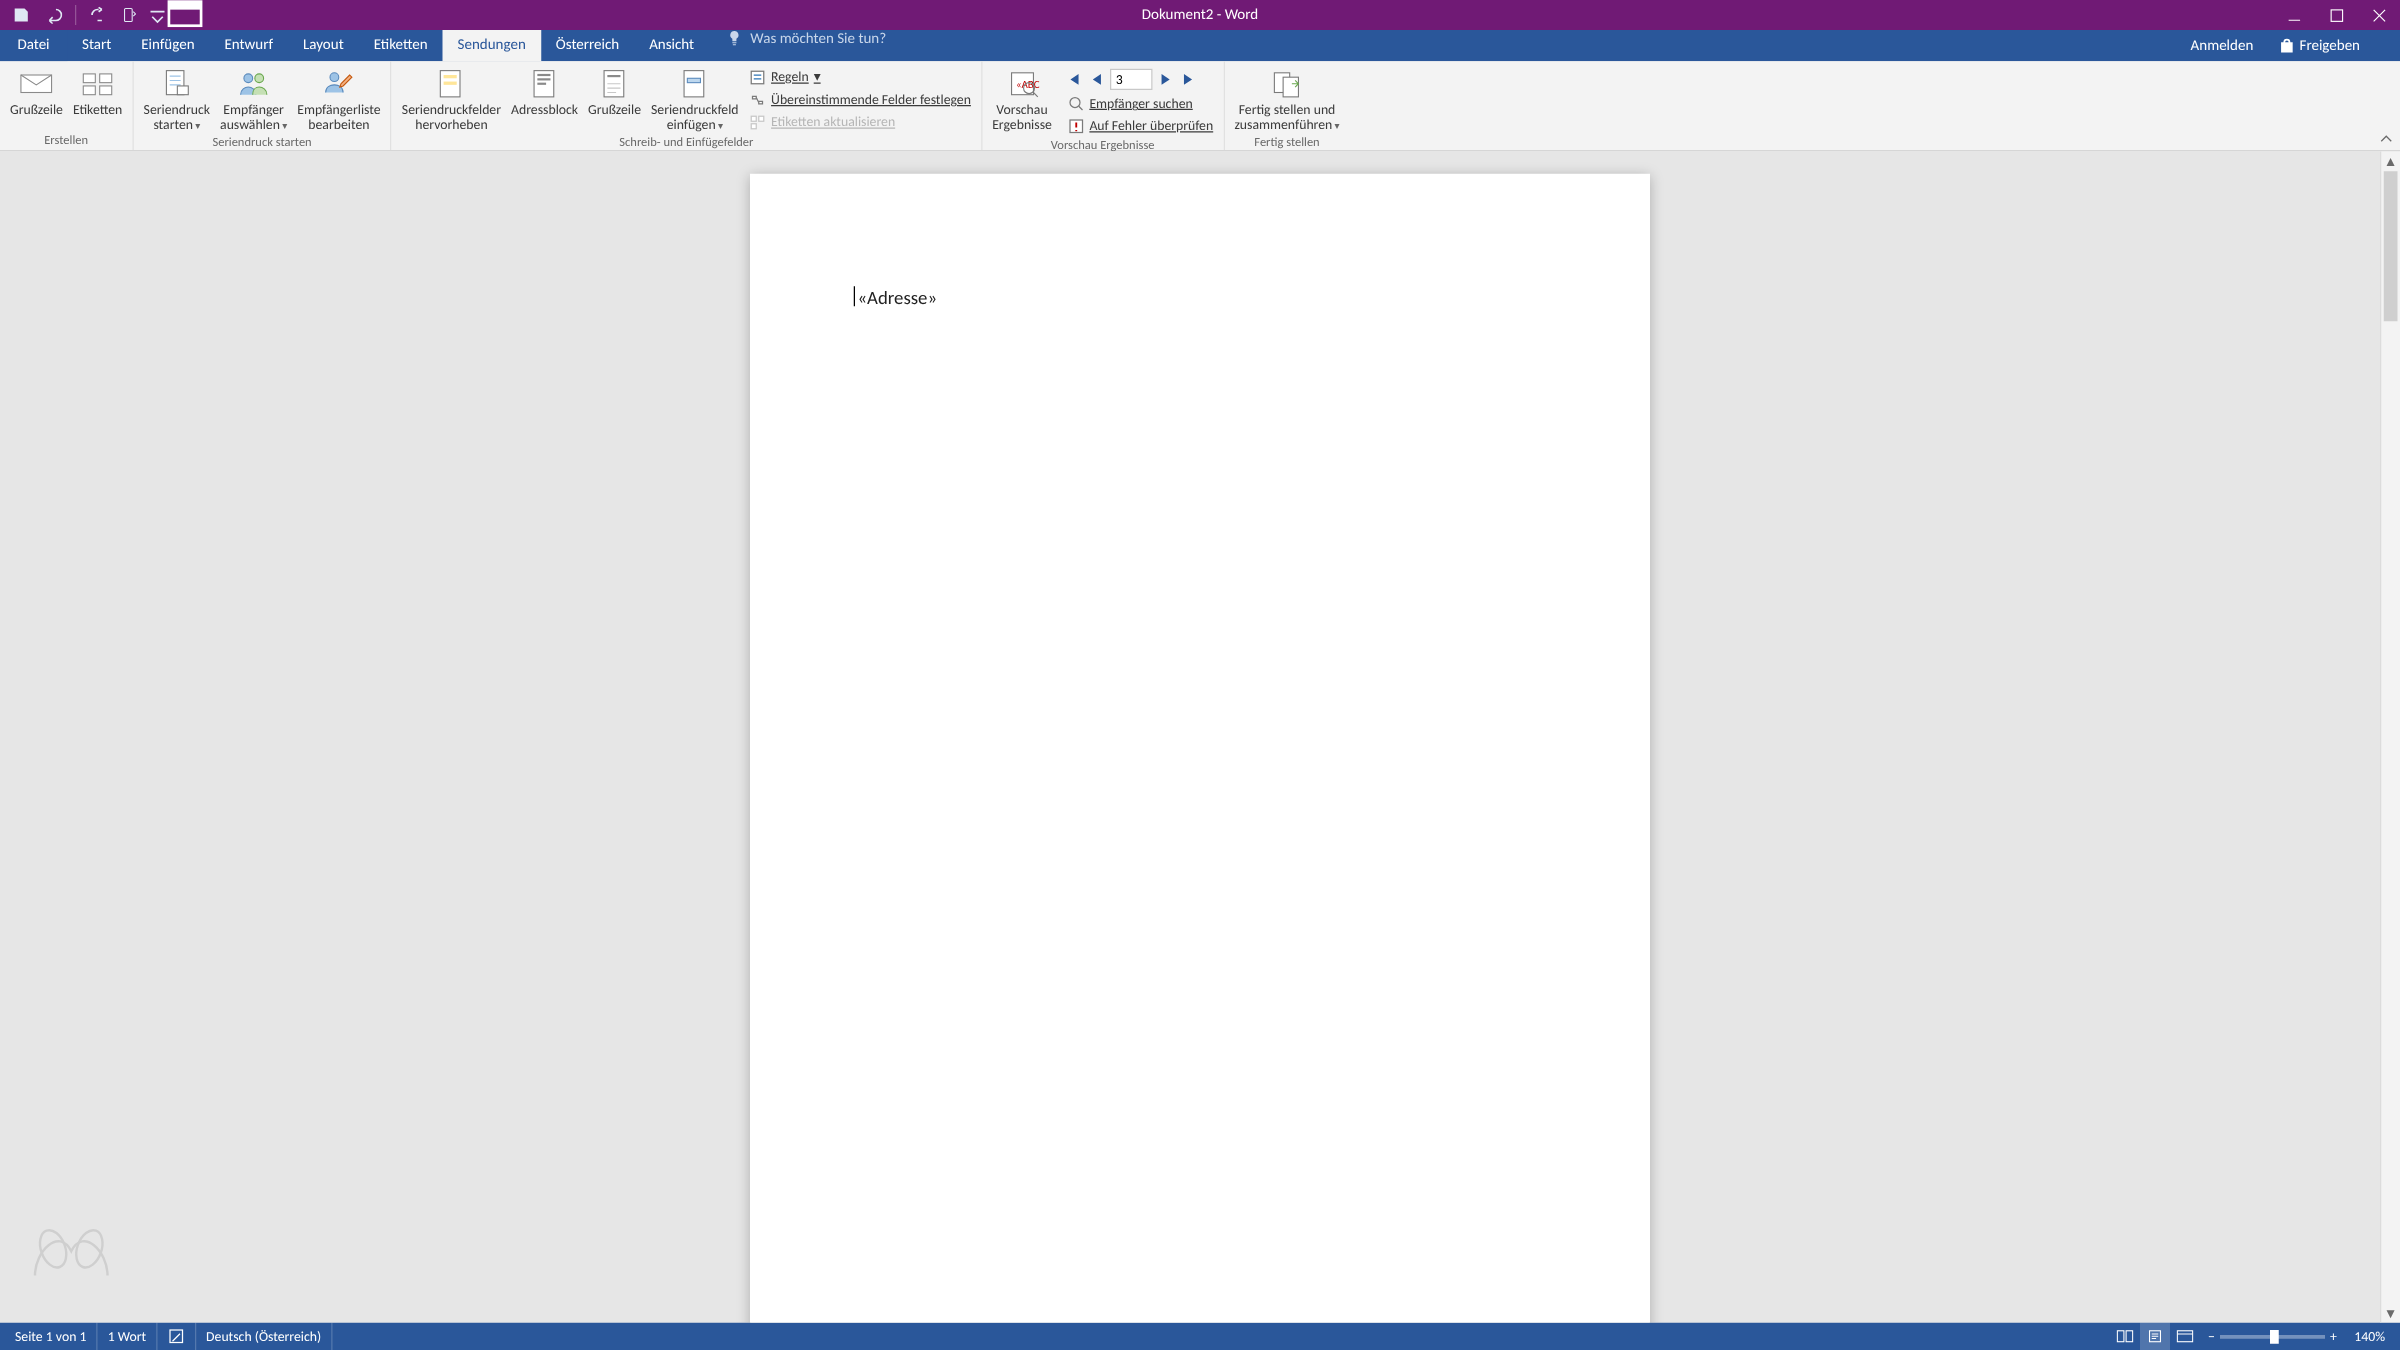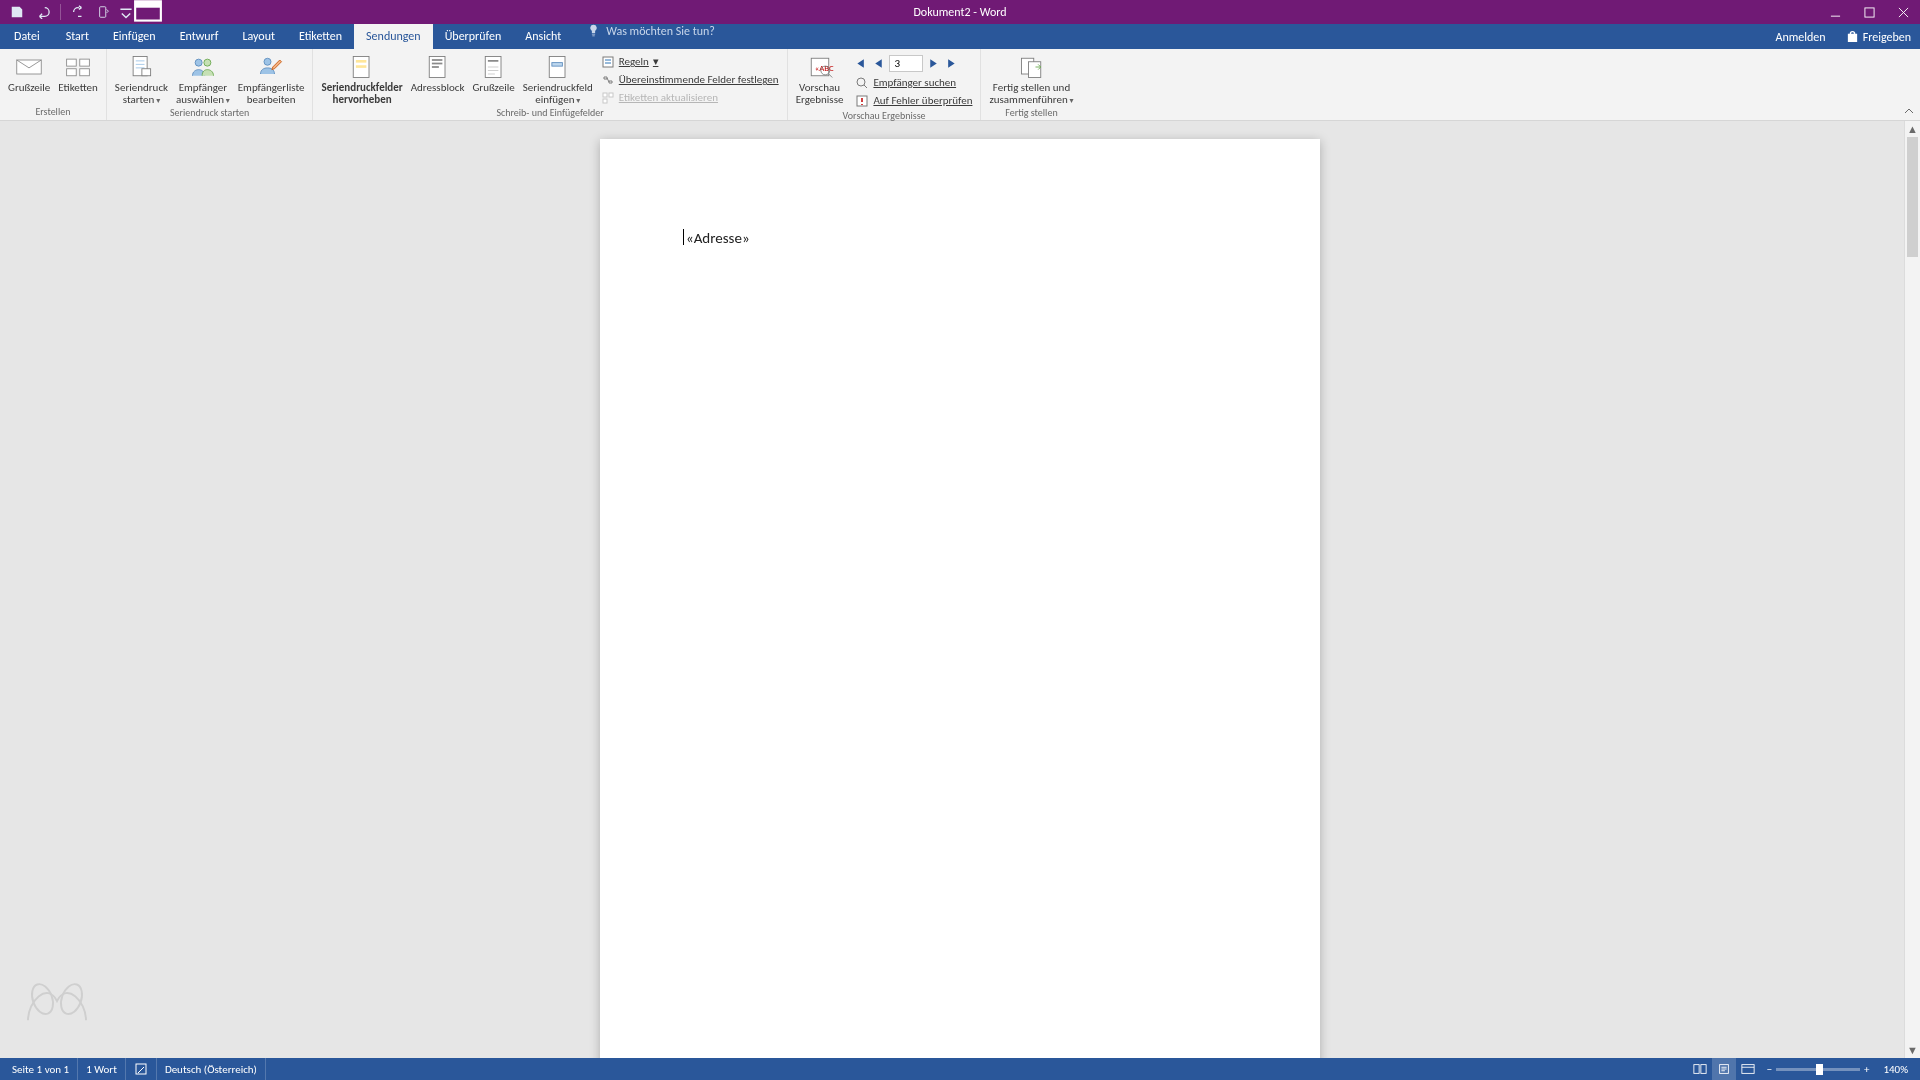--- a/index.html
+++ b/index.html
@@ -21,21 +21,21 @@
 
 
 .tabstrip { background: #2A579A; height: 25px; display: flex; align-items: flex-end; padding-left: 0; color: #fff; font-size: 12px; }
 .tabstrip .filetab { background: #2A579A; color: #fff; padding: 0 14px; height: 25px; line-height: 25px; cursor: pointer; }
 .tabstrip .tab { padding: 0 12px; height: 25px; line-height: 25px; cursor: pointer; color: #fff; }
 .tabstrip .tab.active { background: #f3f3f3; color: #2A579A; }
 .tabstrip .tellme { margin-left: 14px; display: flex; align-items: flex-start; gap: 6px; color: #c8d6ea; height: 25px; }
 .tabstrip .tellme svg { width: 13px; height: 13px; }
 .tabstrip .tellme input { background: transparent; border: none; outline: none; color: #c8d6ea; font-size: 12px; width: 180px; }
 .tabstrip .tellme input::placeholder { color: #c8d6ea; }
-.tabstrip .right { margin-left: auto; display: flex; align-items: center; gap: 8px; padding-right: 3px; height: 25px; }
+.tabstrip .right { margin-left: auto; display: flex; align-items: center; gap: 8px; padding-right: 26px; height: 25px; }
 .tabstrip .right .linkbtn { color: #fff; font-size: 12px; padding: 0 6px; display: flex; align-items:center; gap:4px; }
 .tabstrip .right svg { width:13px; height:13px; }
 
 
 .ribbon { background: #f3f3f3; border-bottom: 1px solid #d6d6d6; display: flex; height: 72px; position: relative; }
 .rgroup { border-right: 1px solid #e1e1e1; display: flex; flex-direction: column; }
 .rgroup .controls { flex: 1; display: flex; align-items: flex-start; padding: 2px 4px 0 4px; }
 .rgroup .glabel { height: 15px; font-size: 10px; color: #6a6a6a; text-align: center; padding-bottom: 1px; }
 .bigbtn { display: flex; flex-direction: column; align-items: center; justify-content: flex-start; padding: 2px 4px 0 4px; min-width: 44px; cursor: pointer; gap: 1px; }
 .bigbtn .ico { width: 32px; height: 28px; display: flex; align-items: center; justify-content: center; }
@@ -138,21 +138,21 @@
 </div>
 
 <div class="tabstrip">
   <div class="filetab">Datei</div>
   <div class="tab">Start</div>
   <div class="tab">Einfügen</div>
   <div class="tab">Entwurf</div>
   <div class="tab">Layout</div>
   <div class="tab">Etiketten</div>
   <div class="tab active">Sendungen</div>
-  <div class="tab">Überprüfen</div>
+  <div class="tab">Österreich</div>
   <div class="tab">Ansicht</div>
 
   <div class="tellme">
     <svg viewBox="0 0 16 16">
         <path fill="currentColor" d="M8 1a4 4 0 00-2 7.5V11h4V8.5A4 4 0 008 1zM6 12h4v1H6zm.5 2h3v1h-3z"></path>
       </svg>
     <input type="text" placeholder="Was möchten Sie tun?" style="">
   </div>
 
   <div class="right">
@@ -237,21 +237,21 @@
   <div class="rgroup">
     <div class="controls">
       <div class="bigbtn">
         <div class="ico">
             <svg viewBox="0 0 32 28">
               <rect x="6" y="2" width="18" height="24" fill="#fff" stroke="#7a7a7a"></rect>
               <rect x="9" y="6" width="12" height="3" fill="#ffe699"></rect>
               <rect x="9" y="12" width="12" height="3" fill="#ffe699"></rect>
             </svg>
           </div>
-        <div class="lbl" style="white-space:pre-line;font-weight:bold;">Seriendruckfelder
+        <div class="lbl" style="white-space:pre-line;">Seriendruckfelder
 hervorheben</div>
       </div>
       <div class="bigbtn">
         <div class="ico">
             <svg viewBox="0 0 32 28">
               <rect x="6" y="2" width="18" height="24" fill="#fff" stroke="#7a7a7a"></rect>
               <rect x="9" y="5" width="12" height="2" fill="#8a8a8a"></rect>
               <rect x="9" y="9" width="12" height="2" fill="#8a8a8a"></rect>
               <rect x="9" y="13" width="8" height="2" fill="#8a8a8a"></rect>
             </svg>

